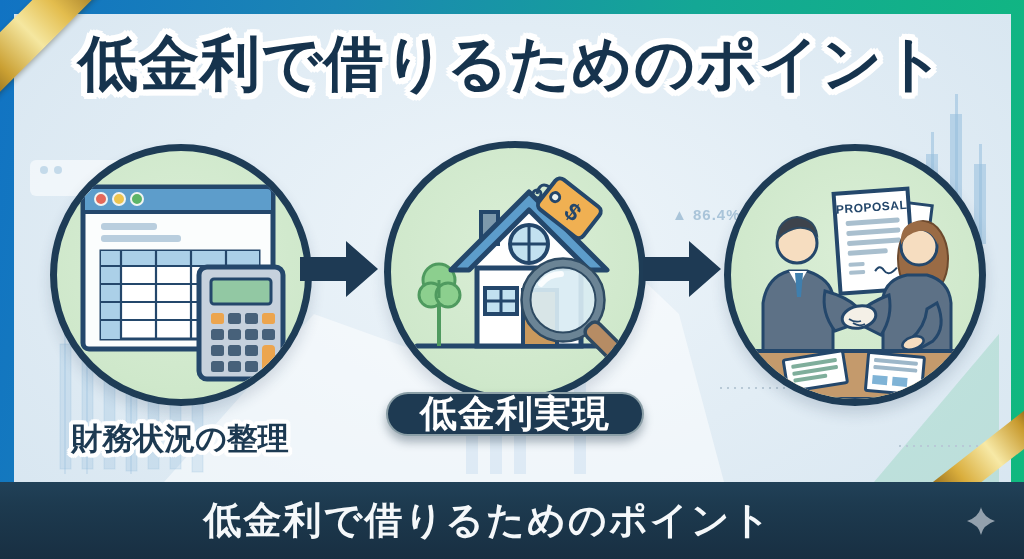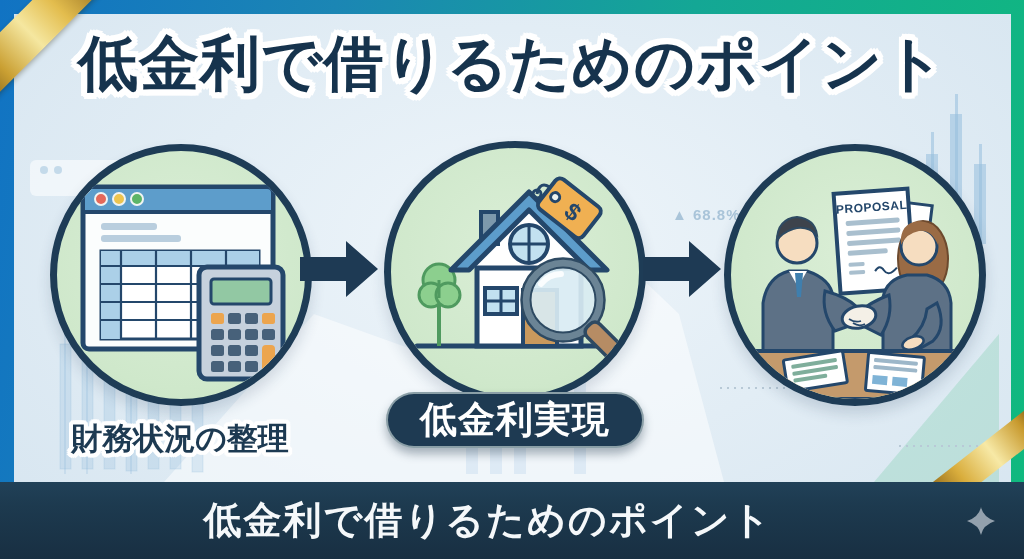--- a/index.html
+++ b/index.html
@@ -35,21 +35,21 @@
   .c2{left:384px;top:141px;}
   .c3{left:724px;top:144px;}
   .arrow{position:absolute;z-index:4;}
   .a1{left:300px;top:239px;}
   .a2{left:643px;top:239px;}
   
   .step-label{position:absolute;width:280px;text-align:center;font-size:31px;
     font-weight:900;z-index:4;}
   .l1{left:40px;top:418px;}
   .l3{left:712px;top:418px;}
-  .pill{position:absolute;left:386px;top:392px;width:258px;height:56px;z-index:5;
+  .pill{position:absolute;left:386px;top:392px;width:258px;height:44px;z-index:5;
     background:#1e3a52;border-radius:32px;border:2px solid rgba(230,242,236,.55);
     display:flex;align-items:center;justify-content:center;
     box-shadow:0 6px 10px rgba(24,46,66,.35);}
   .pill span{color:#fff;font-size:37px;font-weight:900;letter-spacing:1px;}
   
   .footer{position:absolute;left:0;bottom:0;width:1024px;height:77px;z-index:7;
     background:linear-gradient(#214158 0%,#1d3a4f 30%,#182f42 100%);
     display:flex;align-items:center;justify-content:center;}
   .footer span{color:#f5f8fa;font-size:38px;font-weight:800;letter-spacing:2px;
     transform:translateX(-24px);}
@@ -106,21 +106,21 @@
         <rect x="960" y="150" width="12" height="80"></rect>
           <rect x="965" y="130" width="3" height="130"></rect>
         <rect x="936" y="270" width="12" height="60"></rect>
       </g>
 
       <path d="M860,468 L985,320 L985,468 Z" fill="rgba(110,200,160,0.28)"></path>
 
       <line x1="706" y1="374" x2="852" y2="374" stroke="#b8c9d6" stroke-width="2" stroke-dasharray="2,5"></line>
       <line x1="885" y1="432" x2="990" y2="432" stroke="#b8c9d6" stroke-width="2" stroke-dasharray="2,5"></line>
     </svg>
-    <div class="watermark">▲ 68.8%</div>
+    <div class="watermark">▲ 86.4%</div>
   </div>
 
   <div class="title o-title">低金利で借りるためのポイント</div>
 
   <div class="step-circle c1">
     <svg width="248" height="248" viewBox="0 0 248 248">
       <g>
         <rect x="26" y="36" width="190" height="162" rx="6" fill="#fbfdfd" stroke="#24476b" stroke-width="5"></rect>
         <path d="M32,36 h178 a6,6 0 0 1 6,6 v19 h-190 v-19 a6,6 0 0 1 6,-6 z" fill="#5d9dcb" stroke="#24476b" stroke-width="4"></path>
         <circle cx="44" cy="48" r="6" fill="#e4695a" stroke="#f0f4f2" stroke-width="2"></circle>

